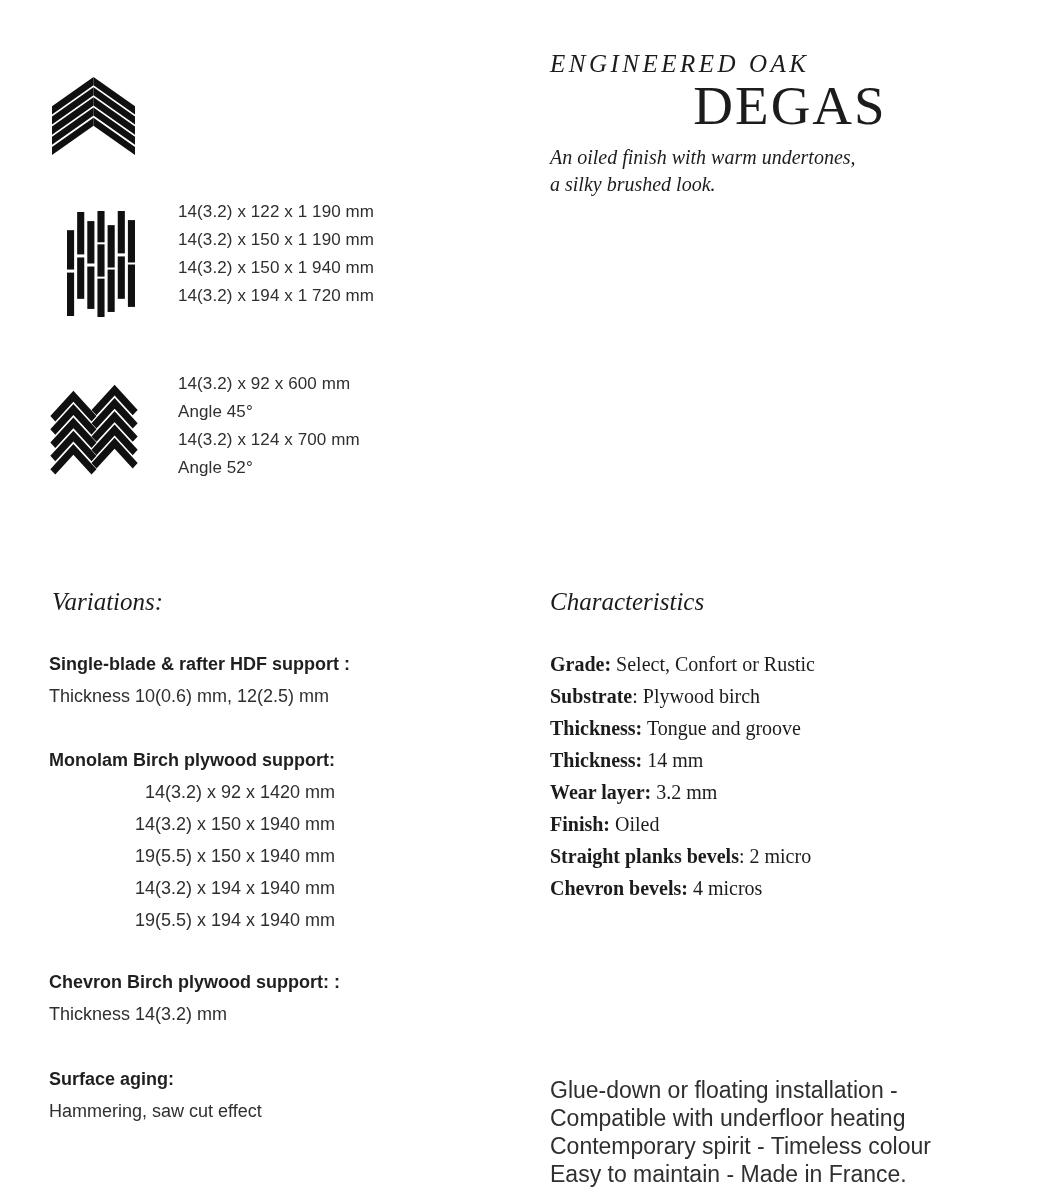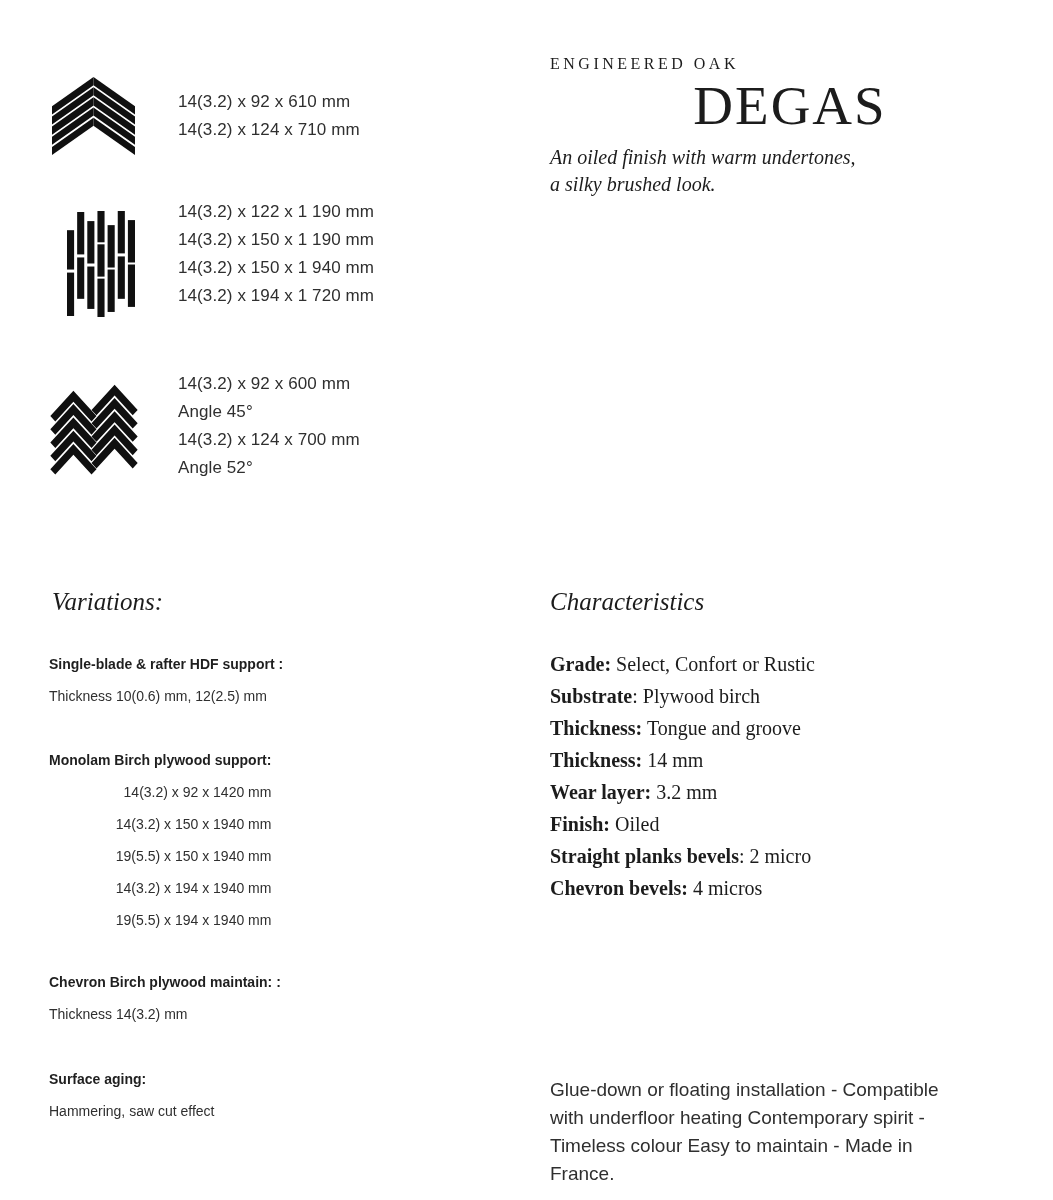--- a/index.html
+++ b/index.html
@@ -14,68 +14,64 @@
   .i3{left:50px;top:384px;width:88px;height:95px;}
 
   
   .fmt{position:absolute;left:178px;font-size:17px;line-height:28px;letter-spacing:.1px;color:var(--sans_text,#2f2f2f);}
   .t1{top:88px;}
   .t2{top:198px;}
   .t3{top:370px;}
 
   
   .header{position:absolute;left:550px;top:50px;width:480px;color:var(--serif_text,#1c1c1c);font-family:"Liberation Serif","DejaVu Serif",serif;}
-  .collection{font-size:16px;letter-spacing:3.5px;line-height:28px;}
+  .collection{font-size:25px;letter-spacing:3.5px;line-height:28px;font-style:italic;}
   .product{font-size:55px;line-height:52px;font-weight:400;letter-spacing:2px;margin:2px 0 0 0;text-align:center;}
   .tagline{font-style:italic;font-size:20px;line-height:27px;margin:0;}
   .tagline.first{margin-top:12px;}
 
   
   .sec-heading{position:absolute;margin:0;font-family:"Liberation Serif","DejaVu Serif",serif;font-style:italic;font-weight:400;font-size:25px;line-height:30px;color:var(--serif_text,#1c1c1c);}
   .v-head{left:52px;top:587px;}
   .c-head{left:550px;top:587px;}
 
   
-  .var-group{position:absolute;left:49px;font-size:14px;line-height:32px;color:var(--sans_text,#2f2f2f);}
+  .var-group{position:absolute;left:49px;font-size:18px;line-height:32px;color:var(--sans_text,#2f2f2f);}
   .var-title{font-weight:bold;color:#1f1f1f;}
   .g1{top:648px;}
   .g2{top:744px;text-align:right;}
   .g3{top:966px;}
   .g4{top:1063px;}
 
   
   .char-list{position:absolute;left:550px;top:648px;font-family:"Liberation Serif","DejaVu Serif",serif;font-size:20px;line-height:32px;color:var(--serif_text,#1c1c1c);}
   .cl{font-weight:bold;}
 
   
-  .install{position:absolute;left:550px;top:1076px;width:415px;margin:0;font-size:19px;line-height:28px;color:var(--sans_text,#2f2f2f);}
+  .install{position:absolute;left:550px;top:1076px;width:415px;margin:0;font-size:23px;line-height:28px;color:var(--sans_text,#2f2f2f);}
 </style>
 </head>
 <body>
 
 <div class="page">
 
   <span class="icon i1">
     <svg viewBox="0 0 84 96" preserveAspectRatio="none" fill="currentColor" xmlns="http://www.w3.org/2000/svg">
       <path d="M0,36 L42,0 L42,10 L0,46 Z"></path>
       <path d="M0,48.5 L42,12.5 L42,22.5 L0,58.5 Z"></path>
       <path d="M0,61 L42,25 L42,35 L0,71 Z"></path>
       <path d="M0,73.5 L42,37.5 L42,47.5 L0,83.5 Z"></path>
       <path d="M0,86 L42,50 L42,60 L0,96 Z"></path>
       <path d="M42,0 L84,36 L84,46 L42,10 Z"></path>
       <path d="M42,12.5 L84,48.5 L84,58.5 L42,22.5 Z"></path>
       <path d="M42,25 L84,61 L84,71 L42,35 Z"></path>
       <path d="M42,37.5 L84,73.5 L84,83.5 L42,47.5 Z"></path>
       <path d="M42,50 L84,86 L84,96 L42,60 Z"></path>
     </svg>
   </span>
-  <div class="fmt t1">
-    <div>14(3.2) x 92 x 610 mm</div>
-    <div>14(3.2) x 124 x 710 mm</div>
-  </div>
 
   <span class="icon i2">
     <svg viewBox="0 0 67 105" preserveAspectRatio="none" fill="currentColor" xmlns="http://www.w3.org/2000/svg">
       <rect x="0" y="19" width="7" height="39"></rect>
         <rect x="0" y="61" width="7" height="43"></rect>
       <rect x="10" y="1" width="7" height="42"></rect>
         <rect x="10" y="46" width="7" height="41"></rect>
       <rect x="20" y="10" width="7" height="42"></rect>
         <rect x="20" y="55" width="7" height="42"></rect>
       <rect x="30" y="0" width="7" height="31"></rect>
@@ -134,21 +130,21 @@
   <div class="var-group g2">
     <div class="var-title">Monolam Birch plywood support:</div>
     <div>14(3.2) x 92 x 1420 mm</div>
     <div>14(3.2) x 150 x 1940 mm</div>
     <div>19(5.5) x 150 x 1940 mm</div>
     <div>14(3.2) x 194 x 1940 mm</div>
     <div>19(5.5) x 194 x 1940 mm</div>
   </div>
 
   <div class="var-group g3">
-    <div class="var-title">Chevron Birch plywood maintain: :</div>
+    <div class="var-title">Chevron Birch plywood support: :</div>
     <div>Thickness 14(3.2) mm</div>
   </div>
 
   <div class="var-group g4">
     <div class="var-title">Surface aging:</div>
     <div>Hammering, saw cut effect</div>
   </div>
 
   <h2 class="sec-heading c-head">Characteristics</h2>
 

